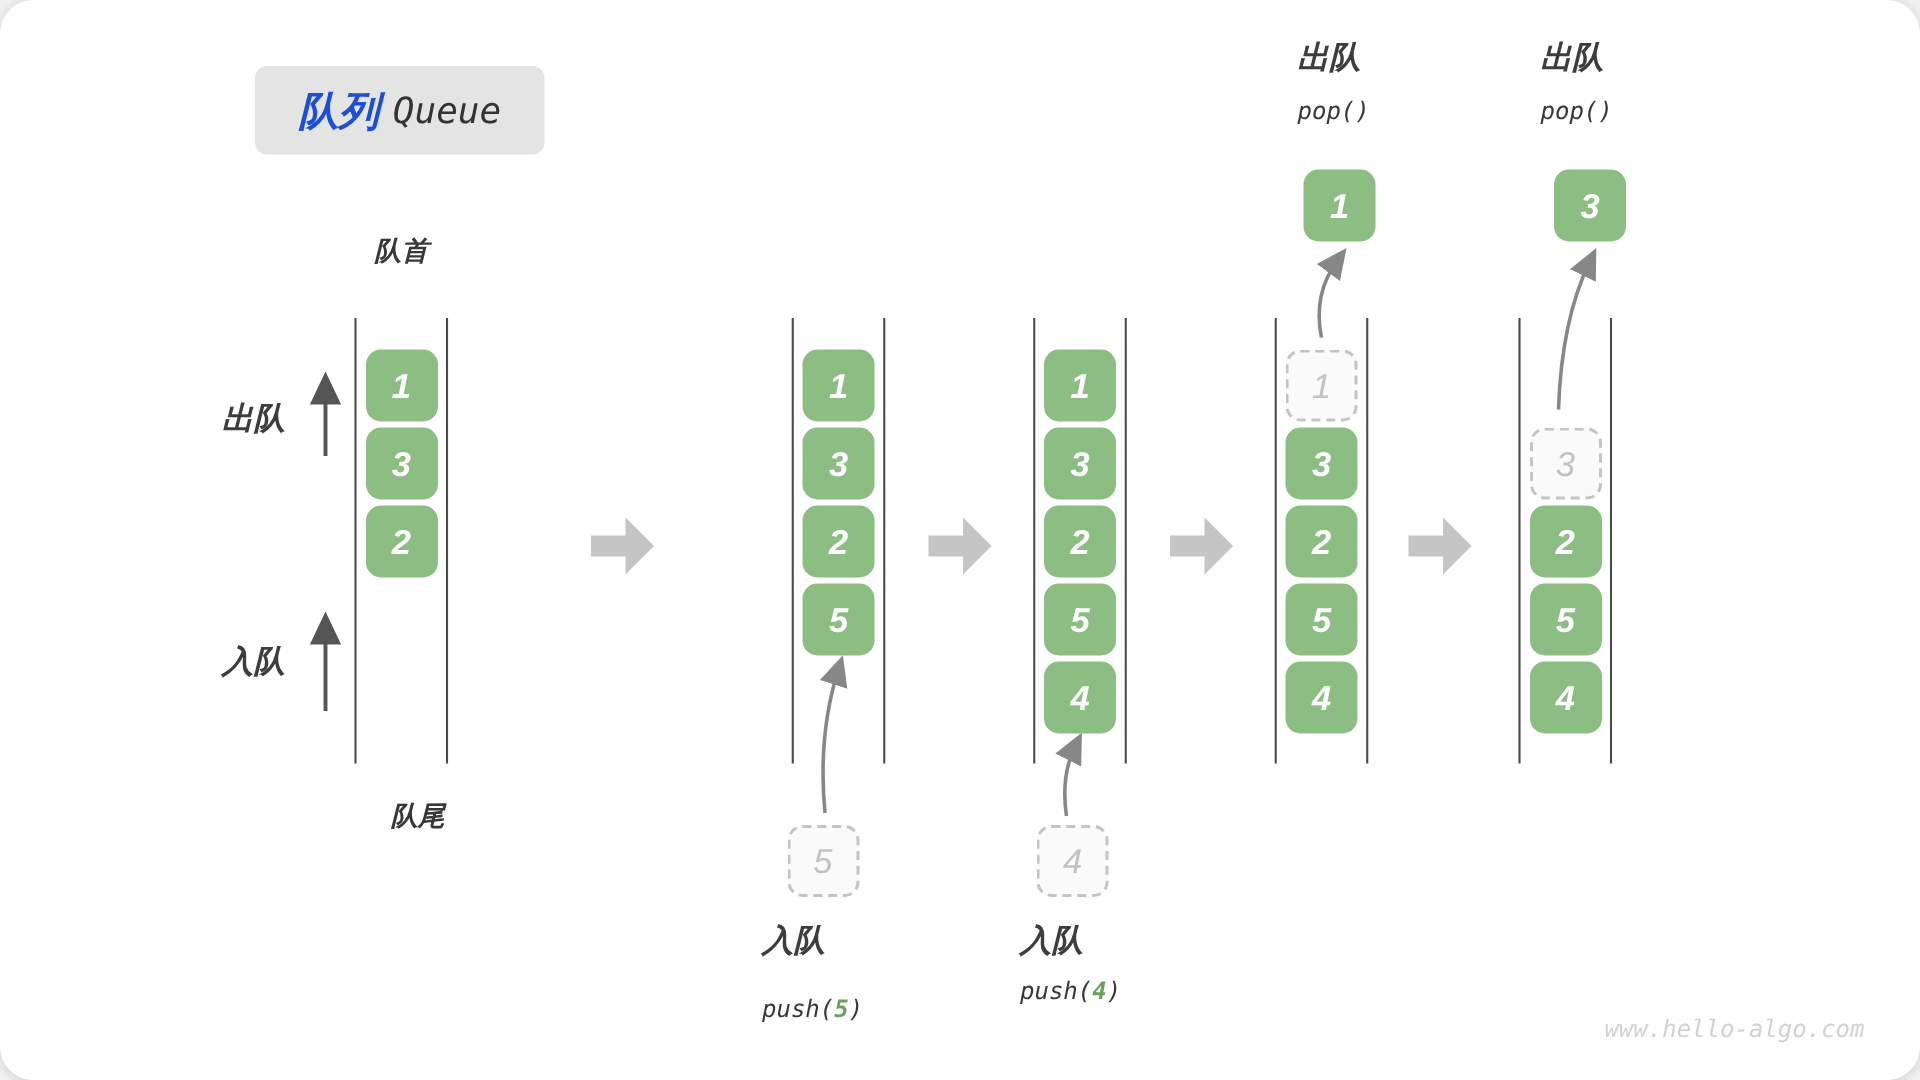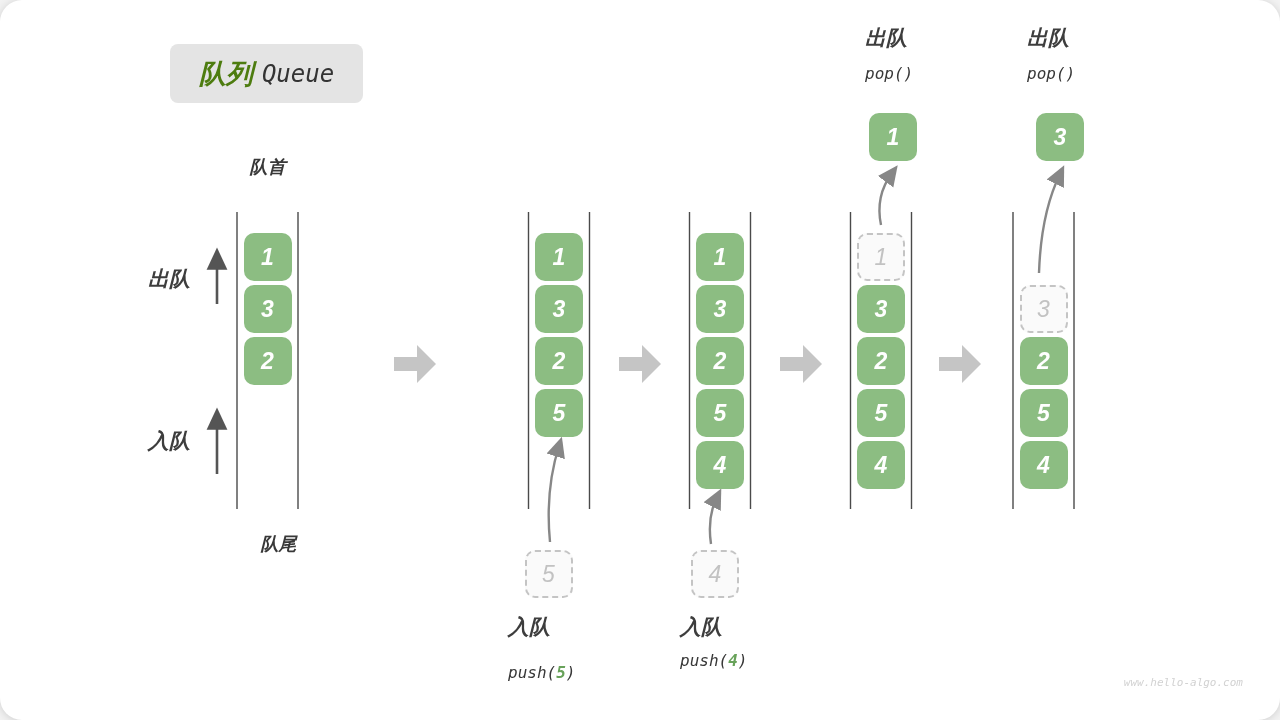--- a/index.html
+++ b/index.html
@@ -11,21 +11,21 @@
     position:absolute;inset:0;background:#ffffff;border-radius:22px;
     box-shadow:0 1px 8px rgba(0,0,0,.15);
   }
   #overlay{position:absolute;left:0;top:0;width:1280px;height:720px;pointer-events:none;}
   .abs{position:absolute;font-style:italic;}
   
   #title-box{
     left:170px;top:44px;width:193px;height:59px;background:#e4e4e4;border-radius:8px;
     display:flex;align-items:center;justify-content:center;gap:9px;
   }
-  #title-zh{font-size:27px;font-weight:700;color:#4d7c0f;}
+  #title-zh{font-size:27px;font-weight:700;color:#1d4ed8;}
   #title-en{font-family:"DejaVu Sans Mono",monospace;font-size:24px;color:#333333;}
   
   .cjk-label{font-size:18px;font-weight:700;color:#383838;text-align:center;}
   #front-label{left:217px;top:155px;width:101px;}
   #rear-label{left:228px;top:532px;width:101px;}
   .side-label{font-size:21px;font-weight:700;color:#3d3d3d;text-align:right;width:60px;}
   #dequeue-label{left:130px;top:265px;}
   #enqueue-label{left:130px;top:427px;}
   
   .cell{
@@ -37,21 +37,21 @@
   .cell.ghost{
     background:#fafafa;border:2px dashed #c4c4c4;color:#c2c2c2;font-weight:500;
   }
   
   .op-zh{font-size:21px;font-weight:700;color:#3d3d3d;white-space:nowrap;}
   .op-fn{font-family:"DejaVu Sans Mono",monospace;font-size:16px;color:#383838;white-space:nowrap;}
   .op-arg{color:#68a25a;font-weight:700;}
   
   #watermark{
     right:37px;top:676px;font-family:"DejaVu Sans Mono",monospace;
-    font-size:11px;color:#d2d2d2;
+    font-size:16px;color:#d2d2d2;
   }
 </style>
 </head>
 <body>
 
 <div id="canvas">
   <div id="card"></div>
 
   <svg id="overlay" viewBox="0 0 1280 720">
       <defs>

